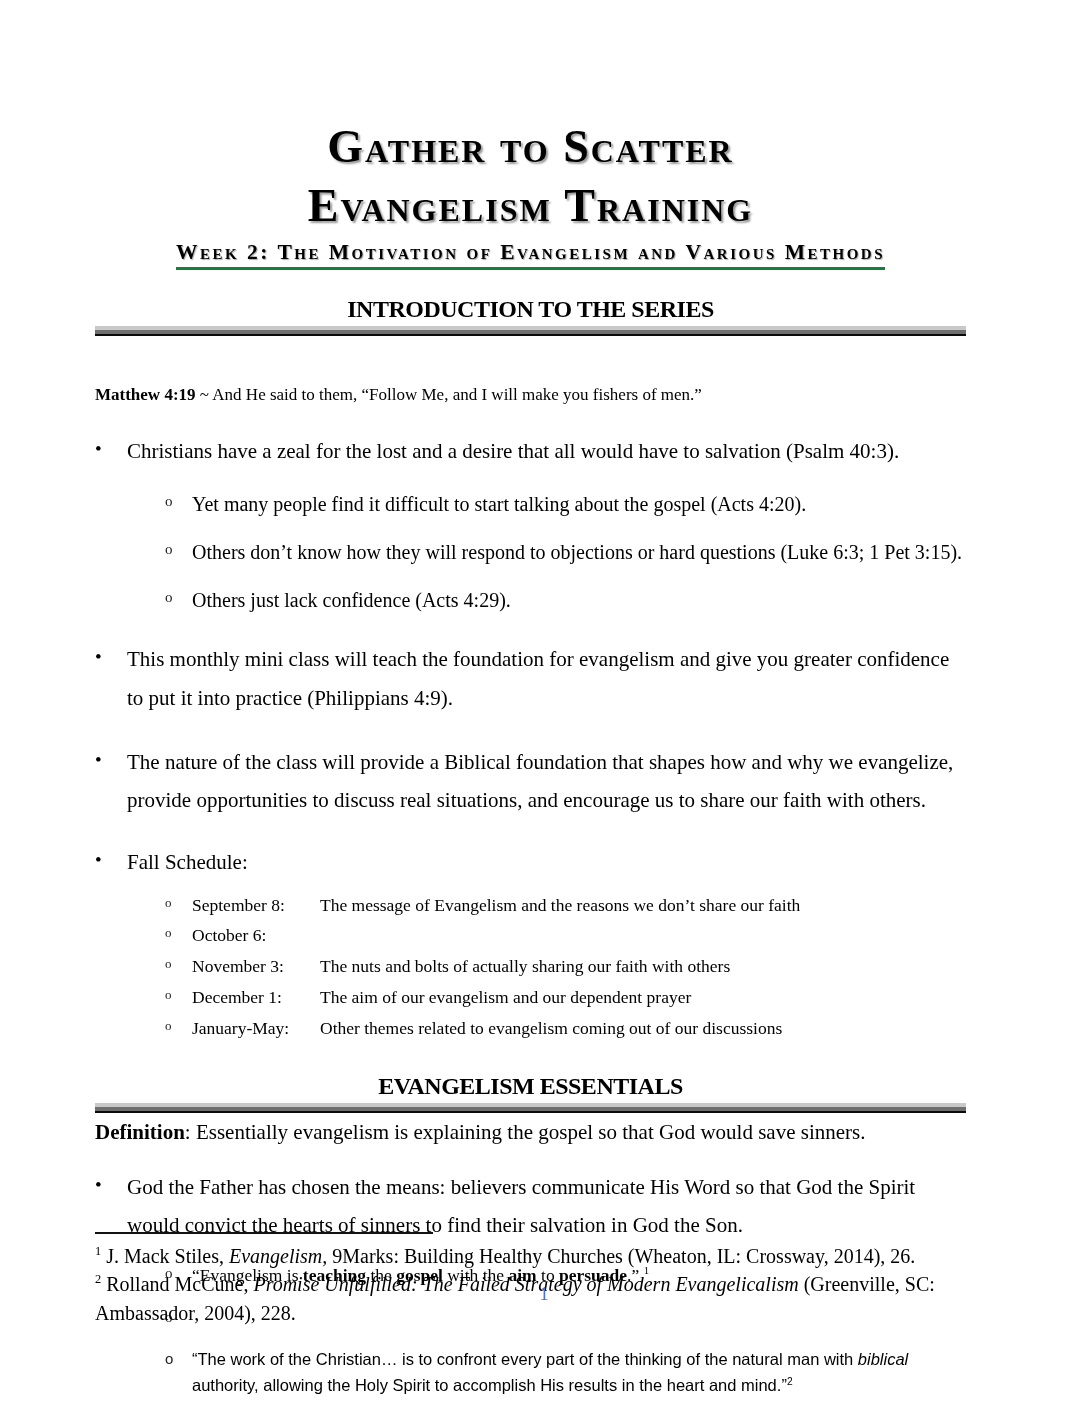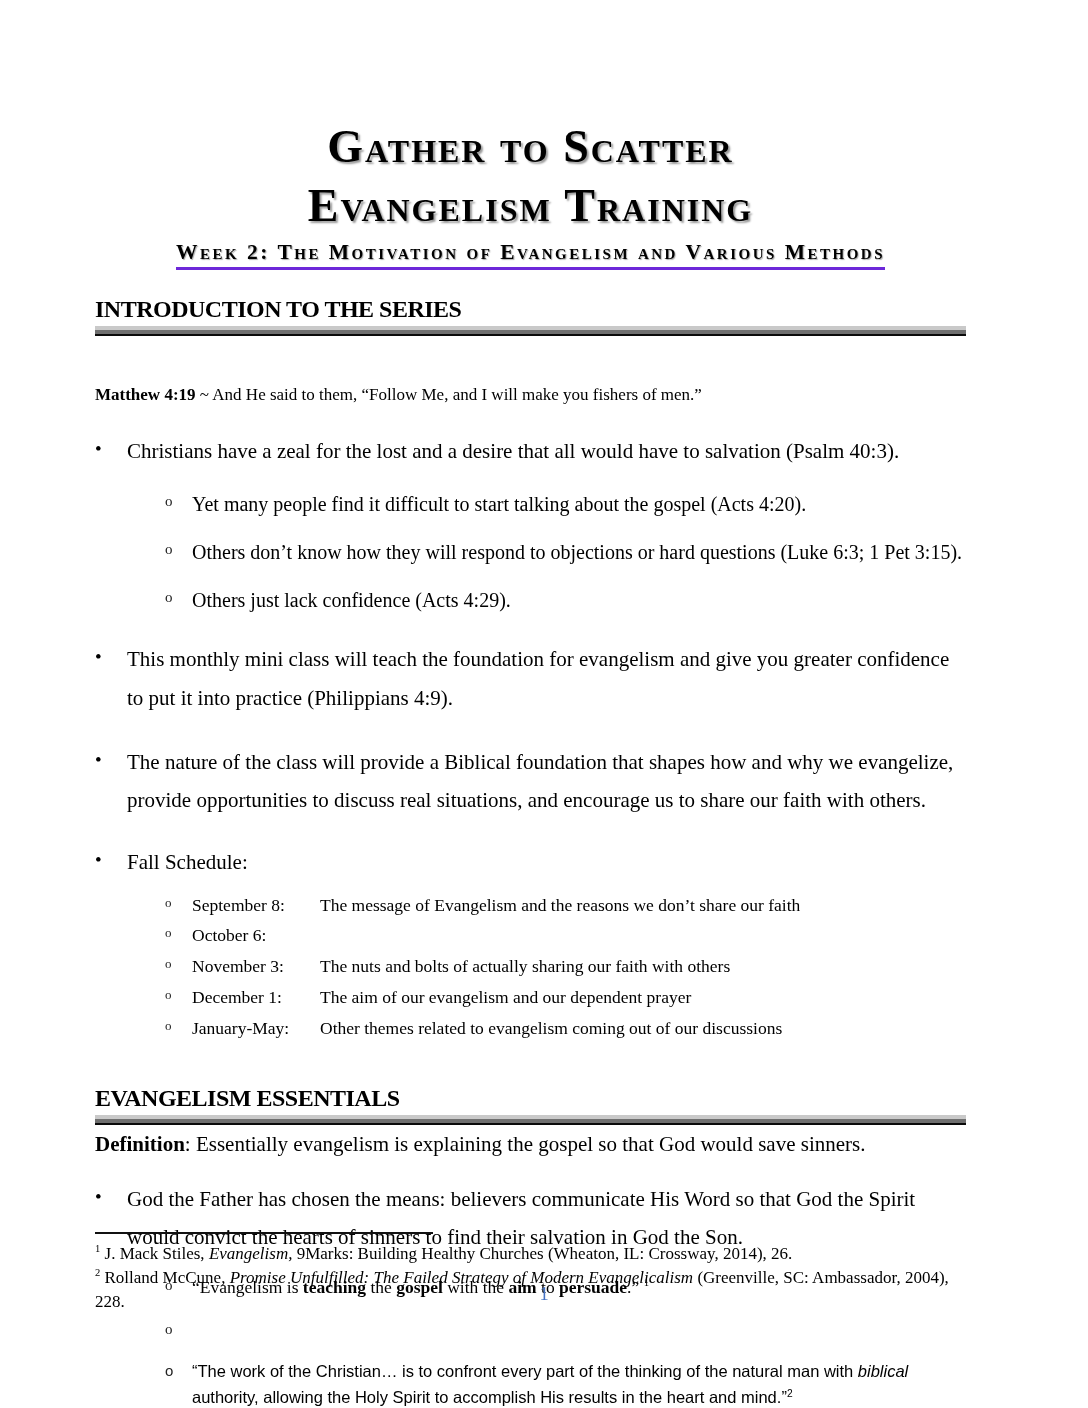--- a/index.html
+++ b/index.html
@@ -25,30 +25,31 @@
     text-shadow:2px 2px 2px #9a9a9a;
   }
   .doc-subtitle-wrap{text-align:center;margin-top:4px;}
   .doc-subtitle{
     display:inline-block;
     font-variant:small-caps;
     font-weight:bold;
     font-size:21.5px;
     letter-spacing:2.5px;
     text-shadow:1px 1px 1px #aaa;
-    border-bottom:3px solid #6d28d9;
+    border-bottom:3px solid #15803d;
     padding-bottom:2px;
   }
   
   .sec-heading{
     font-weight:bold;
     font-size:24px;
     letter-spacing:-0.5px;
     margin-top:26px;
     line-height:1.1;
+    text-align:center;
   }
   .sec-rule{
     height:10px;
     margin-top:4px;
     background:linear-gradient(to bottom,#c9c9c9 0 36%,#6f6f6f 36% 76%,#0a0a0a 76% 100%);
   }
   
   .verse{font-size:17px;margin-top:48px;line-height:1.3;}
   .b{font-weight:bold;}
   .i{font-style:italic;}
@@ -69,21 +70,21 @@
   .sched .topic{flex:1;}
 
   .definition{font-size:21px;margin-top:6px;line-height:1.3;}
 
   .li2.ess{font-size:17.5px;line-height:1.62;margin-top:16px;}
   .li2.sansq{font-family:"Liberation Sans","DejaVu Sans",sans-serif;font-size:16.5px;line-height:1.55;margin-top:18px;}
 
   
   .footer{position:absolute;left:95px;right:122px;top:1232px;}
   .fn-rule{width:338px;border-top:2.5px solid #111;margin-bottom:8px;}
-  .fn{font-size:17px;line-height:1.42;}
+  .fn{font-size:20px;line-height:1.42;}
   .pageno{
     position:absolute;left:0;right:0;top:1284px;
     text-align:center;font-size:18.5px;color:#4472C4;
   }
 </style>
 </head>
 <body>
 
 <div class="page">
 
@@ -153,21 +154,21 @@
     <span class="marker">o</span>
     <span class="date">December 1:</span>
     <span class="topic">The aim of our evangelism and our dependent prayer</span>
   </div>
   <div class="sched">
     <span class="marker">o</span>
     <span class="date">January-May:</span>
     <span class="topic">Other themes related to evangelism coming out of our discussions</span>
   </div>
 
-  <div class="sec-heading" style="margin-top:44px;">EVANGELISM ESSENTIALS</div>
+  <div class="sec-heading" style="margin-top:32px;">EVANGELISM ESSENTIALS</div>
   <div class="sec-rule"></div>
 
   <div class="definition">
     <span class="b">Definition</span><span>: Essentially evangelism is explaining the gospel so that God would save sinners.</span>
   </div>
 
   <div class="li1" style="margin-top:22px;">
     <span class="marker">•</span>
     <span class="txt">God the Father has chosen the means: believers communicate His Word so that God the Spirit would convict the hearts of sinners to find their salvation in God the Son.</span>
   </div>

